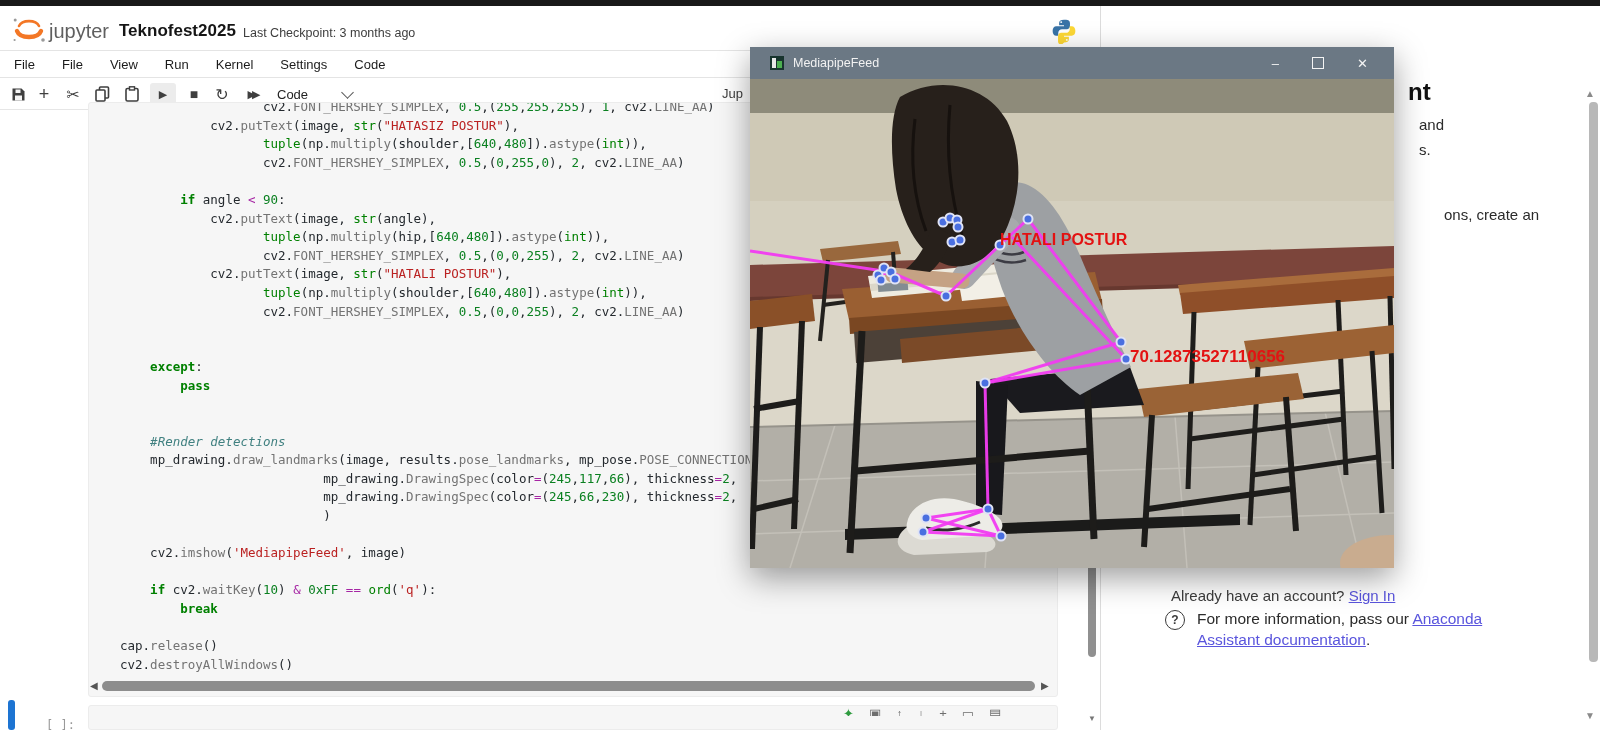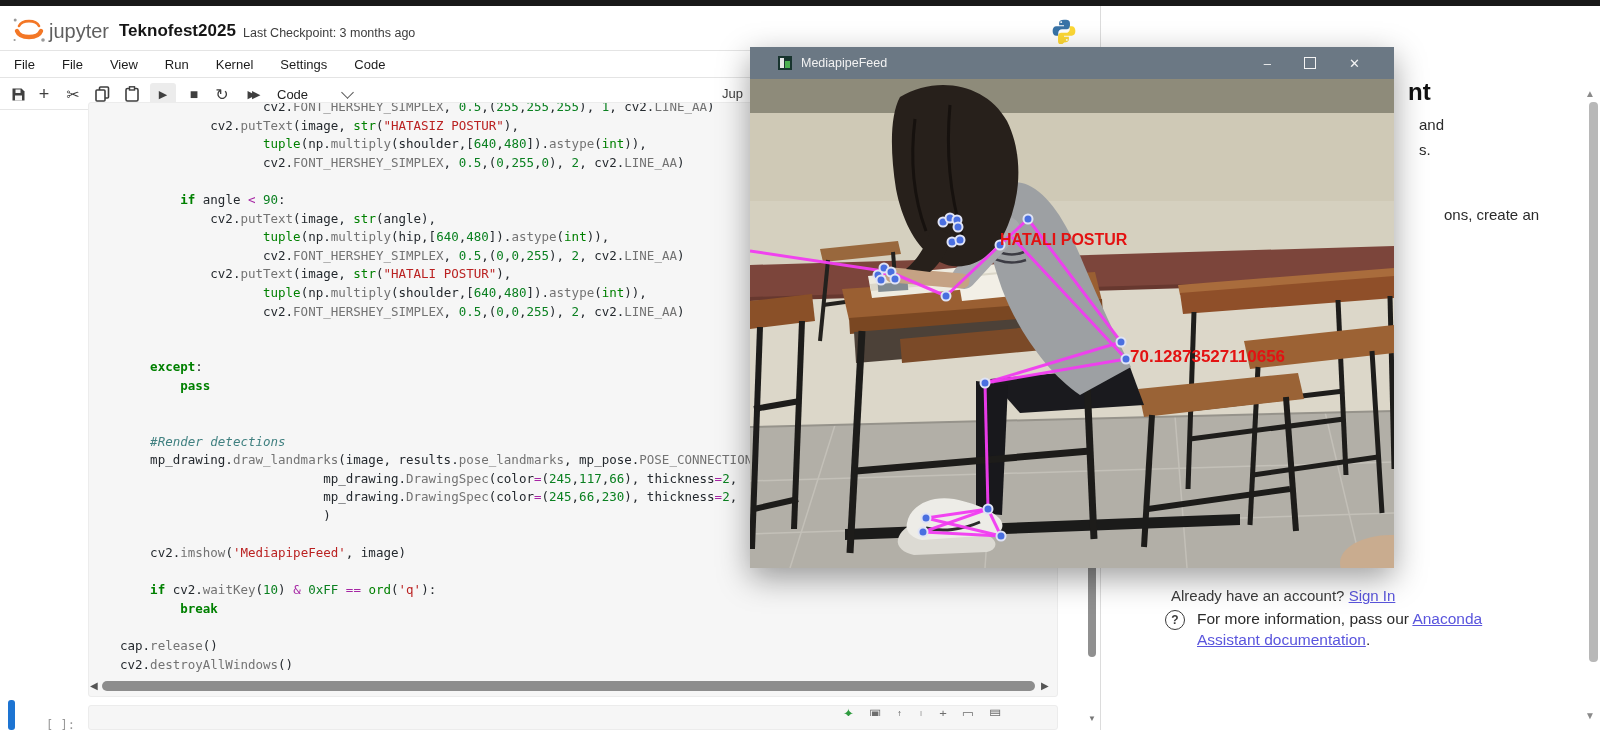--- a/index.html
+++ b/index.html
@@ -55,21 +55,21 @@
   .info-row{position:absolute;left:64px;top:602px;display:flex;gap:12px;width:375px;}
   .help-circ{flex:0 0 auto;width:18px;height:18px;border:1.6px solid #3a3a3a;border-radius:50%;
              font-size:12px;font-weight:bold;color:#3a3a3a;text-align:center;line-height:18px;margin-top:2px;}
   .info-text{font-size:15.5px;color:#2b2b2b;line-height:21px;}
   .pscroll-up{position:absolute;left:1585px;top:88px;font-size:10px;color:#8a8a8a;}
   .pscroll-thumb{position:absolute;left:1589px;top:102px;width:9px;height:560px;background:#b8b8b8;border-radius:4px;}
   .pscroll-down{position:absolute;left:1585px;top:710px;font-size:10px;color:#8a8a8a;}
   
   .mpwin{position:absolute;left:750px;top:47px;width:644px;z-index:50;
          box-shadow:0 10px 30px rgba(0,0,0,.38);}
-  .mptitle{height:32px;display:flex;align-items:center;padding:0 28px;box-sizing:border-box;}
+  .mptitle{height:32px;display:flex;align-items:center;padding:0 20px;box-sizing:border-box;}
   .mptitle .ttl{color:#f2f2f2;font-size:12.5px;margin-left:9px;flex:1;}
   .appicon{width:14px;height:14px;background:#18342e;display:inline-block;position:relative;}
   .appicon:before{content:"";position:absolute;left:2px;top:2px;width:4px;height:10px;background:#e8e8e8;}
   .appicon:after{content:"";position:absolute;left:7px;top:5px;width:5px;height:7px;background:#4caf50;}
   .winctl{display:flex;gap:33px;align-items:center;color:#f4f4f4;margin-right:6px;}
   .winctl .c{font-size:13px;cursor:pointer;line-height:1;}
   .win-sq{width:10px;height:10px;border:1.3px solid #f4f4f4;display:inline-block;cursor:pointer;}
   .mpbody{width:644px;height:489px;display:block;}
   .pose-line{stroke:#f23cf2;stroke-width:3;opacity:.95;}
   .pose-dot{fill:#4a6fe0;stroke:#dfe3f5;stroke-width:2;}

